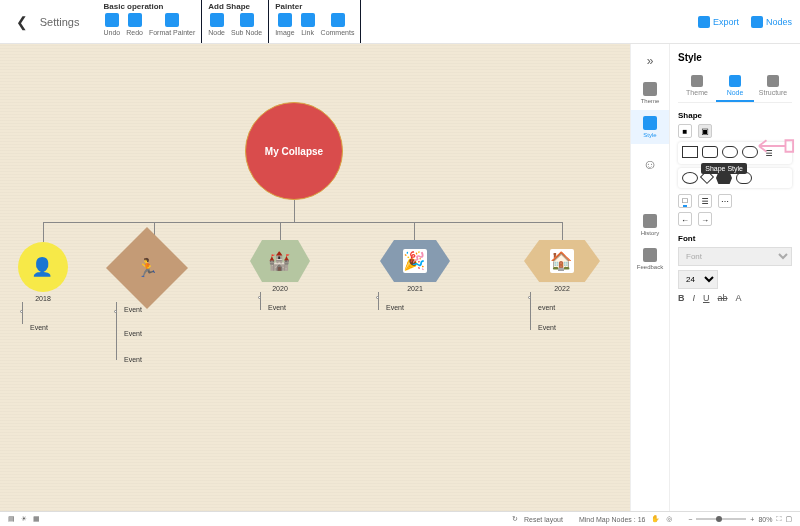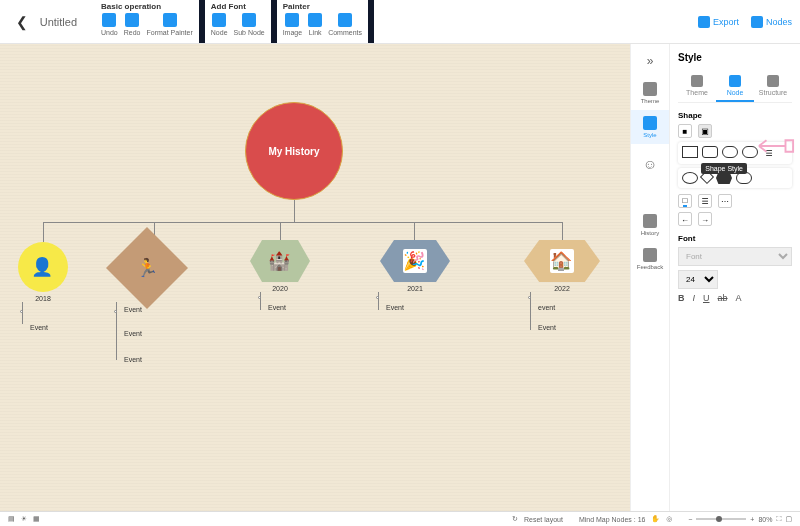--- a/index.html
+++ b/index.html
@@ -1,21 +1,21 @@
 <!DOCTYPE html>
 <html><head>
 <meta charset="utf-8">
 <style>
 * { box-sizing: border-box; margin: 0; padding: 0; font-family: Arial, sans-serif; }
 body { width: 800px; height: 526px; background: #fff; overflow: hidden; font-size: 9px; position: relative; }
 
 .toolbar { height: 44px; border-bottom: 1px solid #e5e5e5; display: flex; align-items: center; padding: 0 8px; }
 .back-btn { font-size: 14px; color: #333; padding: 4px 8px; cursor: pointer; }
 .doc-title { font-size: 11px; color: #666; margin-left: 4px; margin-right: 18px; }
-.tb-group { display: flex; flex-direction: column; border-right: 6px solid #0f172a; padding: 0 6px; height: 100%; }
+.tb-group { display: flex; flex-direction: column; border-right: 1px solid #0f172a; padding: 0 6px; height: 100%; }
 .tb-group-title { font-size: 8px; color: #333; font-weight: bold; padding-top: 2px; padding-bottom: 2px; }
 .tb-items { display: flex; gap: 6px; }
 .tb-item { display: flex; flex-direction: column; align-items: center; gap: 2px; cursor: pointer; }
 .tb-icon { width: 14px; height: 14px; background: #2196f3; border-radius: 2px; }
 .tb-icon.gray { background: #bbb; }
 .tb-label { font-size: 7px; color: #666; }
 .tb-label.gray { color: #bbb; }
 .right-actions { margin-left: auto; display: flex; gap: 12px; }
 .action-btn { display: flex; align-items: center; gap: 3px; font-size: 9px; color: #2196f3; cursor: pointer; }
 .action-icon { width: 12px; height: 12px; background: #2196f3; border-radius: 2px; }
@@ -81,42 +81,42 @@
 .sb-center { margin-left: auto; display: flex; align-items: center; gap: 6px; }
 .sb-right { display: flex; align-items: center; gap: 4px; margin-left: 10px; }
 .zoom-track { width: 50px; height: 2px; background: #ccc; position: relative; }
 .zoom-knob { position: absolute; width: 6px; height: 6px; border-radius: 50%; background: #666; top: -2px; left: 20px; }
 </style>
 </head>
 <body>
 
 <div class="toolbar">
   <div class="back-btn">❮</div>
-  <div class="doc-title">Untitled</div>
+  <div class="doc-title">Settings</div>
 
   <div class="tb-group">
     <div class="tb-group-title">Basic operation</div>
     <div class="tb-items">
       <div class="tb-item">
           <div class="tb-icon"></div>
           <div class="tb-label">Undo</div>
         </div>
       <div class="tb-item">
           <div class="tb-icon"></div>
           <div class="tb-label">Redo</div>
         </div>
       <div class="tb-item">
           <div class="tb-icon"></div>
           <div class="tb-label">Format Painter</div>
         </div>
     </div>
   </div>
 
   <div class="tb-group">
-    <div class="tb-group-title">Add Font</div>
+    <div class="tb-group-title">Add Shape</div>
     <div class="tb-items">
       <div class="tb-item">
           <div class="tb-icon"></div>
           <div class="tb-label">Node</div>
         </div>
       <div class="tb-item">
           <div class="tb-icon"></div>
           <div class="tb-label">Sub Node</div>
         </div>
     </div>
@@ -159,21 +159,21 @@
 
     <div class="connector vconn" style="left:294px;top:156px;height:22px"></div>
     <div class="connector hconn" style="left:43px;top:178px;width:519px"></div>
     <div class="connector vconn" style="left:43px;top:178px;height:20px"></div>
     <div class="connector vconn" style="left:154px;top:178px;height:20px"></div>
     <div class="connector vconn" style="left:280px;top:178px;height:20px"></div>
     <div class="connector vconn" style="left:414px;top:178px;height:20px"></div>
     <div class="connector vconn" style="left:562px;top:178px;height:20px"></div>
 
     <div class="node node-root">
-        <span>My History</span>
+        <span>My Collapse</span>
       </div>
 
     <div class="node node-year" style="left:18px;top:198px">
       <div class="shape-circle" style="background:#f7e948">
           <span class="icon-img">👤</span>
         </div>
       <div class="year-label">2018</div>
     </div>
     <div class="node node-year" style="left:118px;top:195px">
       <div class="shape-diamond" style="background:#c49b76">

